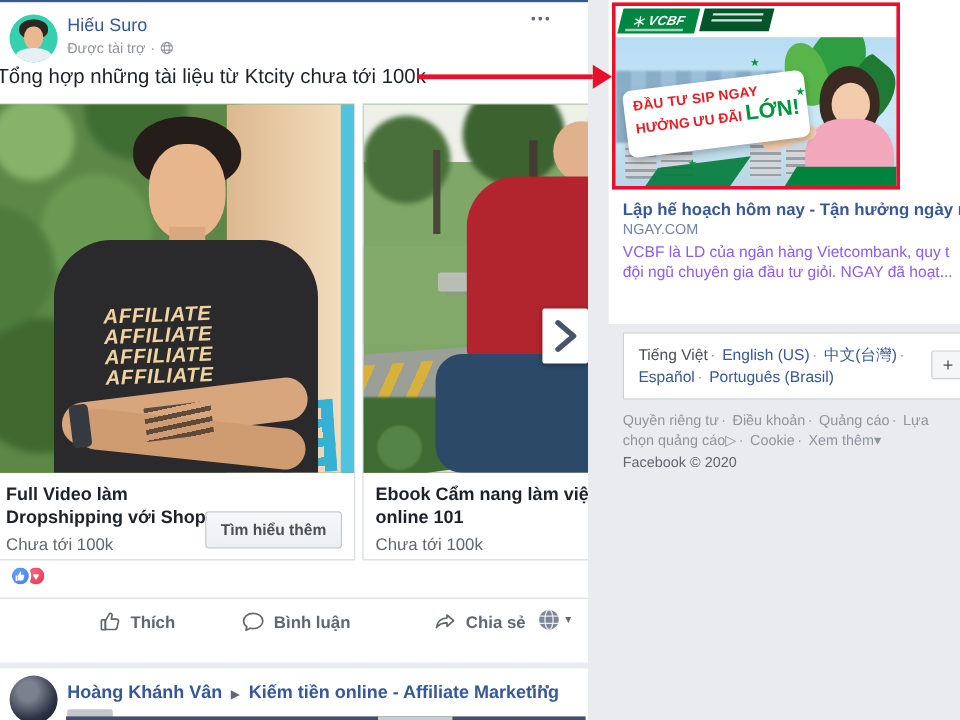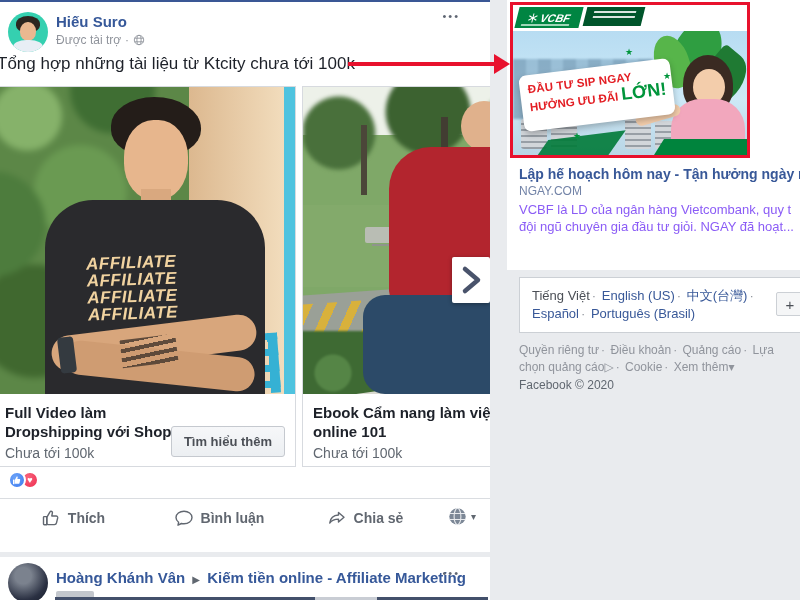--- a/index.html
+++ b/index.html
@@ -16,21 +16,21 @@
   .topline{position:absolute;left:0;top:0;width:490px;height:2px;background:#3a5795;}
   .post{background:#fff;}
   .post1{position:absolute;left:0;top:2px;width:490px;height:550px;}
   .post2{position:absolute;left:0;top:557px;width:490px;height:43px;overflow:hidden;}
 
   .avatar{position:absolute;left:8px;top:10px;width:40px;height:40px;border-radius:50%;overflow:hidden;background:#35d0b0;}
   .av-hair{position:absolute;left:8px;top:4px;width:24px;height:16px;background:#2c2620;border-radius:50% 50% 40% 40%;}
   .av-face{position:absolute;left:12px;top:10px;width:16px;height:19px;background:#eab890;border-radius:48%;}
   .av-shirt{position:absolute;left:5px;top:28px;width:30px;height:16px;background:#e8eef5;border-radius:45% 45% 0 0;}
 
-  .author{position:absolute;left:56px;top:11px;font-size:15px;font-weight:bold;color:#365899;}
+  .author{position:absolute;left:56px;top:11px;font-size:15px;font-weight:normal;color:#365899;}
   .sub-row{position:absolute;left:56px;top:31px;font-size:12px;color:#90949c;display:flex;align-items:center;gap:4px;}
   .menu-dots{position:absolute;right:30px;top:8px;font-size:11px;letter-spacing:2px;color:#5f6673;cursor:pointer;}
   .message{position:absolute;left:-3px;top:52px;width:420px;font-size:17px;color:#1d2129;}
 
   
   .card{position:absolute;top:84px;height:381px;background:#fff;border:1px solid #d7dadf;}
   .card1{left:-6px;width:302px;}
   .card2{left:302px;width:300px;}
   .card-photo{position:absolute;left:0;top:0;right:0;height:307px;overflow:hidden;}
   .card-footer{position:absolute;left:0;right:0;top:307px;bottom:0;padding:9px 10px;}
@@ -96,21 +96,21 @@
 
   
   .rx-row{position:absolute;left:8px;top:469px;display:flex;align-items:center;}
   .rx-badge{width:18px;height:18px;border-radius:50%;border:2px solid #fff;display:flex;align-items:center;justify-content:center;}
   .rx-like{background:radial-gradient(circle at 35% 30%,#6aa2f8,#3d7bf0);z-index:2;}
   .rx-love{background:radial-gradient(circle at 35% 30%,#f7637c,#ef2e4f);margin-left:-5px;z-index:1;
     color:#fff;font-size:9px;line-height:1;}
   .rx-text{margin-left:6px;font-size:13px;color:#606770;cursor:pointer;}
   .divider{position:absolute;left:0;top:496px;width:490px;height:1px;background:#dadde1;}
   .action-row{position:absolute;left:0;top:497px;width:438px;height:38px;display:flex;}
-  .action-btn{flex:1;display:flex;align-items:center;justify-content:center;gap:7px;
+  .action-btn{flex:1;display:flex;align-items:center;justify-content:flex-end;gap:7px;
     font-size:14px;font-weight:bold;color:#616770;cursor:pointer;}
   .audience{position:absolute;right:14px;top:505px;display:flex;align-items:center;gap:4px;cursor:pointer;
     color:#606770;font-size:10px;}
 
   
   .avatar2{position:absolute;left:8px;top:6px;width:40px;height:40px;border-radius:50%;
     background:radial-gradient(circle at 38% 32%,#7b828e 0 22%,#2a3042 65%,#171c2a);}
   .post2-title{position:absolute;left:56px;top:12px;font-size:15px;font-weight:bold;color:#365899;white-space:nowrap;}
   .story-arrow{color:#606770;font-size:10px;padding:0 3px;}
   .post2-menu{position:absolute;right:30px;top:10px;font-size:11px;letter-spacing:2px;color:#5f6673;cursor:pointer;}

